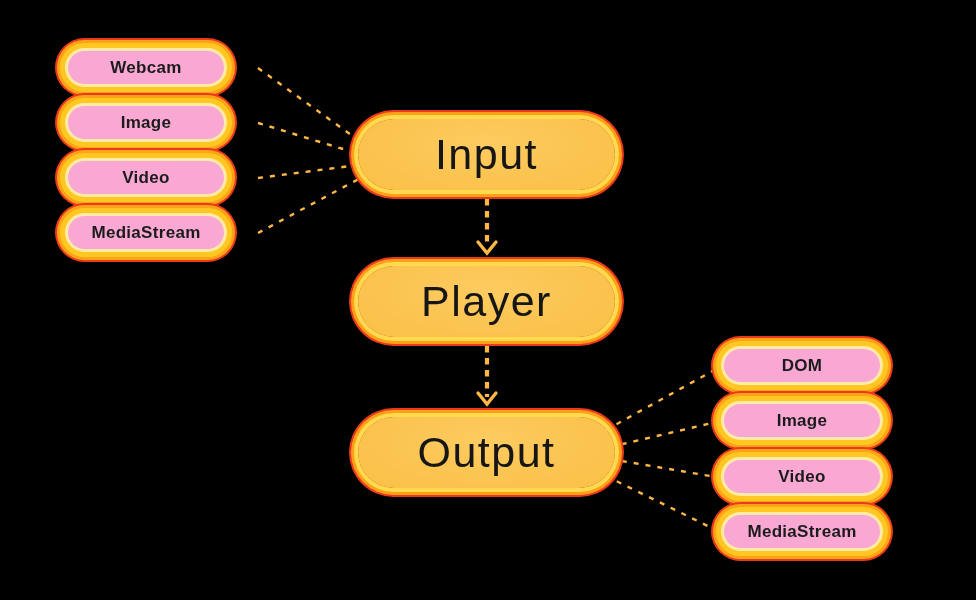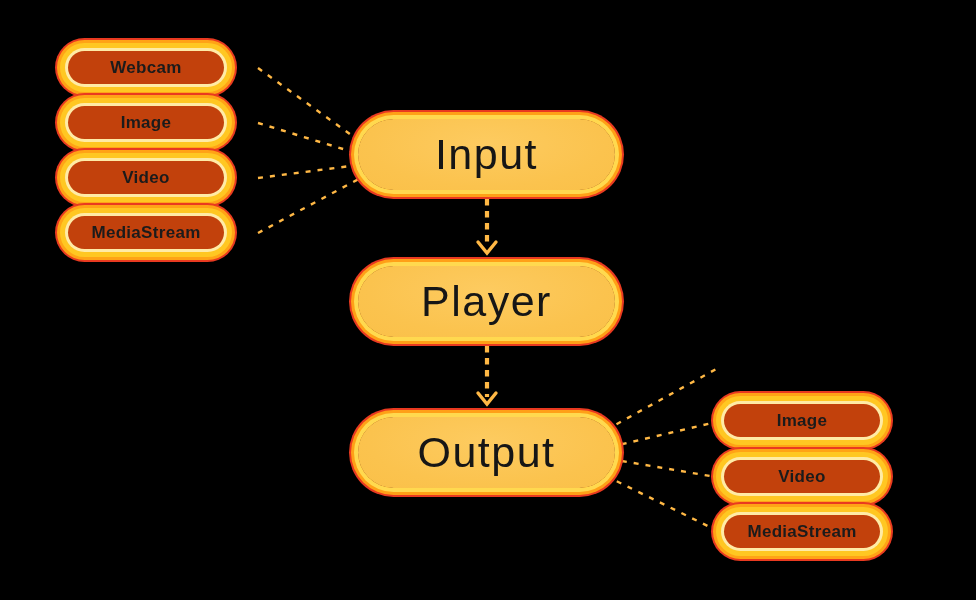--- a/index.html
+++ b/index.html
@@ -63,21 +63,21 @@
     letter-spacing: 1.5px;
     color: #161616;
   }
   
   .pill {
     position: absolute;
     z-index: 2;
     width: 156px;
     height: 33px;
     border-radius: 18px;
-    background: #c2410c;
+    background: #f9a8d4;
     box-shadow:
       0 0 0 3px #FFEBA6,
       0 0 0 8px #FFC722,
       0 0 0 11px #FFA316,
       0 0 0 13px #E93A20;
     display: flex;
     align-items: center;
     justify-content: center;
   }
   .pill .pill-label {
@@ -141,20 +141,23 @@
   <div class="pill" id="pill-image-in">
     <span class="pill-label">Image</span>
   </div>
   <div class="pill" id="pill-video-in">
     <span class="pill-label">Video</span>
   </div>
   <div class="pill" id="pill-mediastream-in">
     <span class="pill-label">MediaStream</span>
   </div>
 
+  <div class="pill" id="pill-dom">
+    <span class="pill-label">DOM</span>
+  </div>
   <div class="pill" id="pill-image-out">
     <span class="pill-label">Image</span>
   </div>
   <div class="pill" id="pill-video-out">
     <span class="pill-label">Video</span>
   </div>
   <div class="pill" id="pill-mediastream-out">
     <span class="pill-label">MediaStream</span>
   </div>
 

